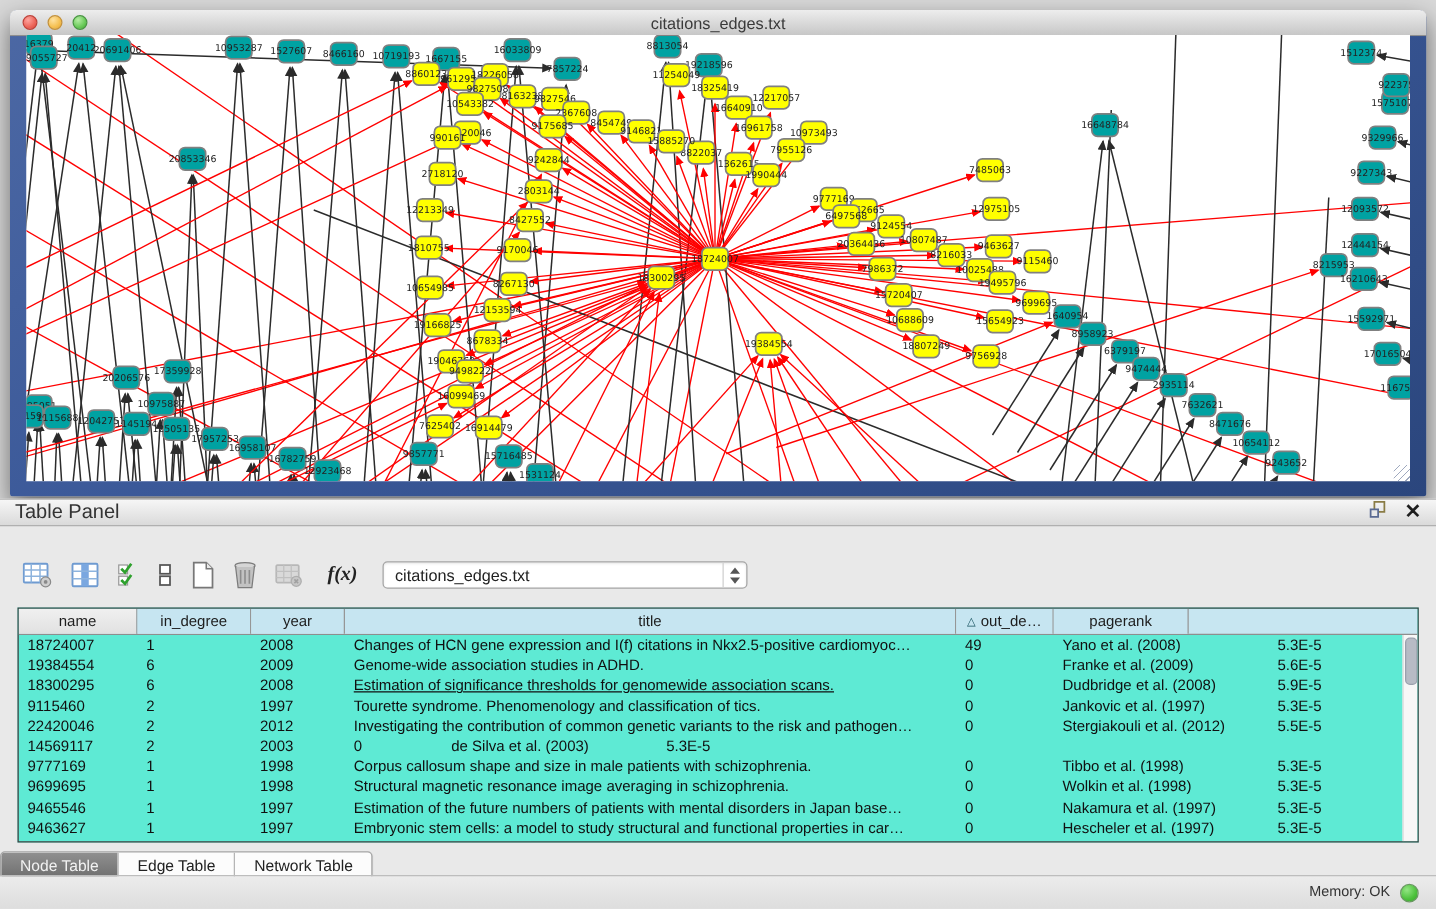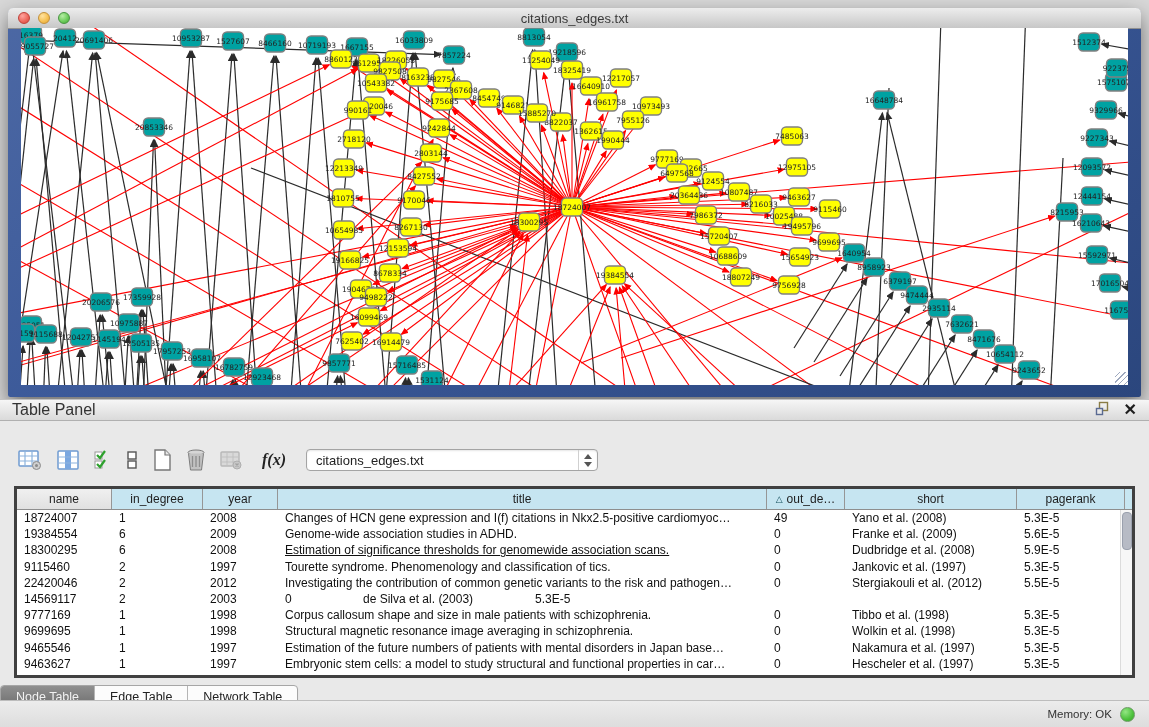--- a/index.html
+++ b/index.html
@@ -33,21 +33,21 @@
   .tb-icon{margin-right:14px;display:flex;align-items:center;justify-content:center}
   .fx{font-style:italic;font-family:"Liberation Serif",serif;font-size:16px;font-weight:bold;color:#222;margin:0 4px 0 6px}
   .combo{margin-left:16px;width:292px;height:22px;background:#fff;border:1px solid #a4a4a4;border-radius:4px;
     display:flex;align-items:center;font-size:13px;color:#222;padding-left:9px;box-sizing:border-box;
     box-shadow:inset 0 1px 2px rgba(0,0,0,.10)}
   .stepper{margin-left:auto;width:18px;height:100%;border-left:1px solid #d0d0d0;display:flex;flex-direction:column;
     align-items:center;justify-content:center;gap:3px}
   .arr-up{width:0;height:0;border-left:4px solid transparent;border-right:4px solid transparent;border-bottom:5px solid #555}
   .arr-dn{width:0;height:0;border-left:4px solid transparent;border-right:4px solid transparent;border-top:5px solid #555}
 
-  .table-wrap{position:relative;margin:13px 14px 0 14px;height:186px;background:#ffffff;border:3px solid #404040;
+  .table-wrap{position:relative;margin:13px 14px 0 14px;height:186px;background:#5eead4;border:1px solid #404040;
     overflow:hidden;font-size:12px}
   .thead{display:flex;height:20px;border-bottom:1px solid #8e8e8e;background:#c7e6f1}
   .th{display:flex;align-items:center;justify-content:center;border-right:1px solid #969696;background:#c6e5f1;
     color:#1d1d1d;box-sizing:border-box;overflow:hidden;white-space:nowrap}
   .th.plain{background:linear-gradient(#f0f0f0,#e1e1e1)}
   .sort{font-size:9px;margin-right:4px;color:#134f5c}
   .trow{display:flex;height:16.2px;line-height:16.2px}
   .td{padding-left:7px;white-space:nowrap;overflow:hidden;box-sizing:border-box;color:#101010}
   .vscroll{position:absolute;top:21px;right:0;bottom:0;width:11px;background:#f7f7f7;border-left:1px solid #dcdcdc}
   .vthumb{position:absolute;top:2px;left:1px;width:8px;height:36px;border-radius:4px;background:#b7bbc5;border:1px solid #9aa0ad}
@@ -600,23 +600,20 @@
         <div class="th" style="width: 75px;">
           <span>year</span>
         </div>
         <div class="th" style="width: 489px;">
           <span>title</span>
         </div>
         <div class="th" style="width: 78px;">
           <span class="sort">△</span>
           <span>out_de…</span>
         </div>
-        <div class="th" style="width: 172px;">
-          <span>short</span>
-        </div>
         <div class="th" style="width: 108px;">
           <span>pagerank</span>
         </div>
       </div>
     <div id="tbody">
         <div class="trow">
           <div class="td" style="width: 95px;">18724007</div>
           <div class="td" style="width: 91px;">1</div>
           <div class="td" style="width: 75px;">2008</div>
           <div class="td" style="width: 489px;">Changes of HCN gene expression and I(f) citations in Nkx2.5-positive cardiomyoc…</div>

